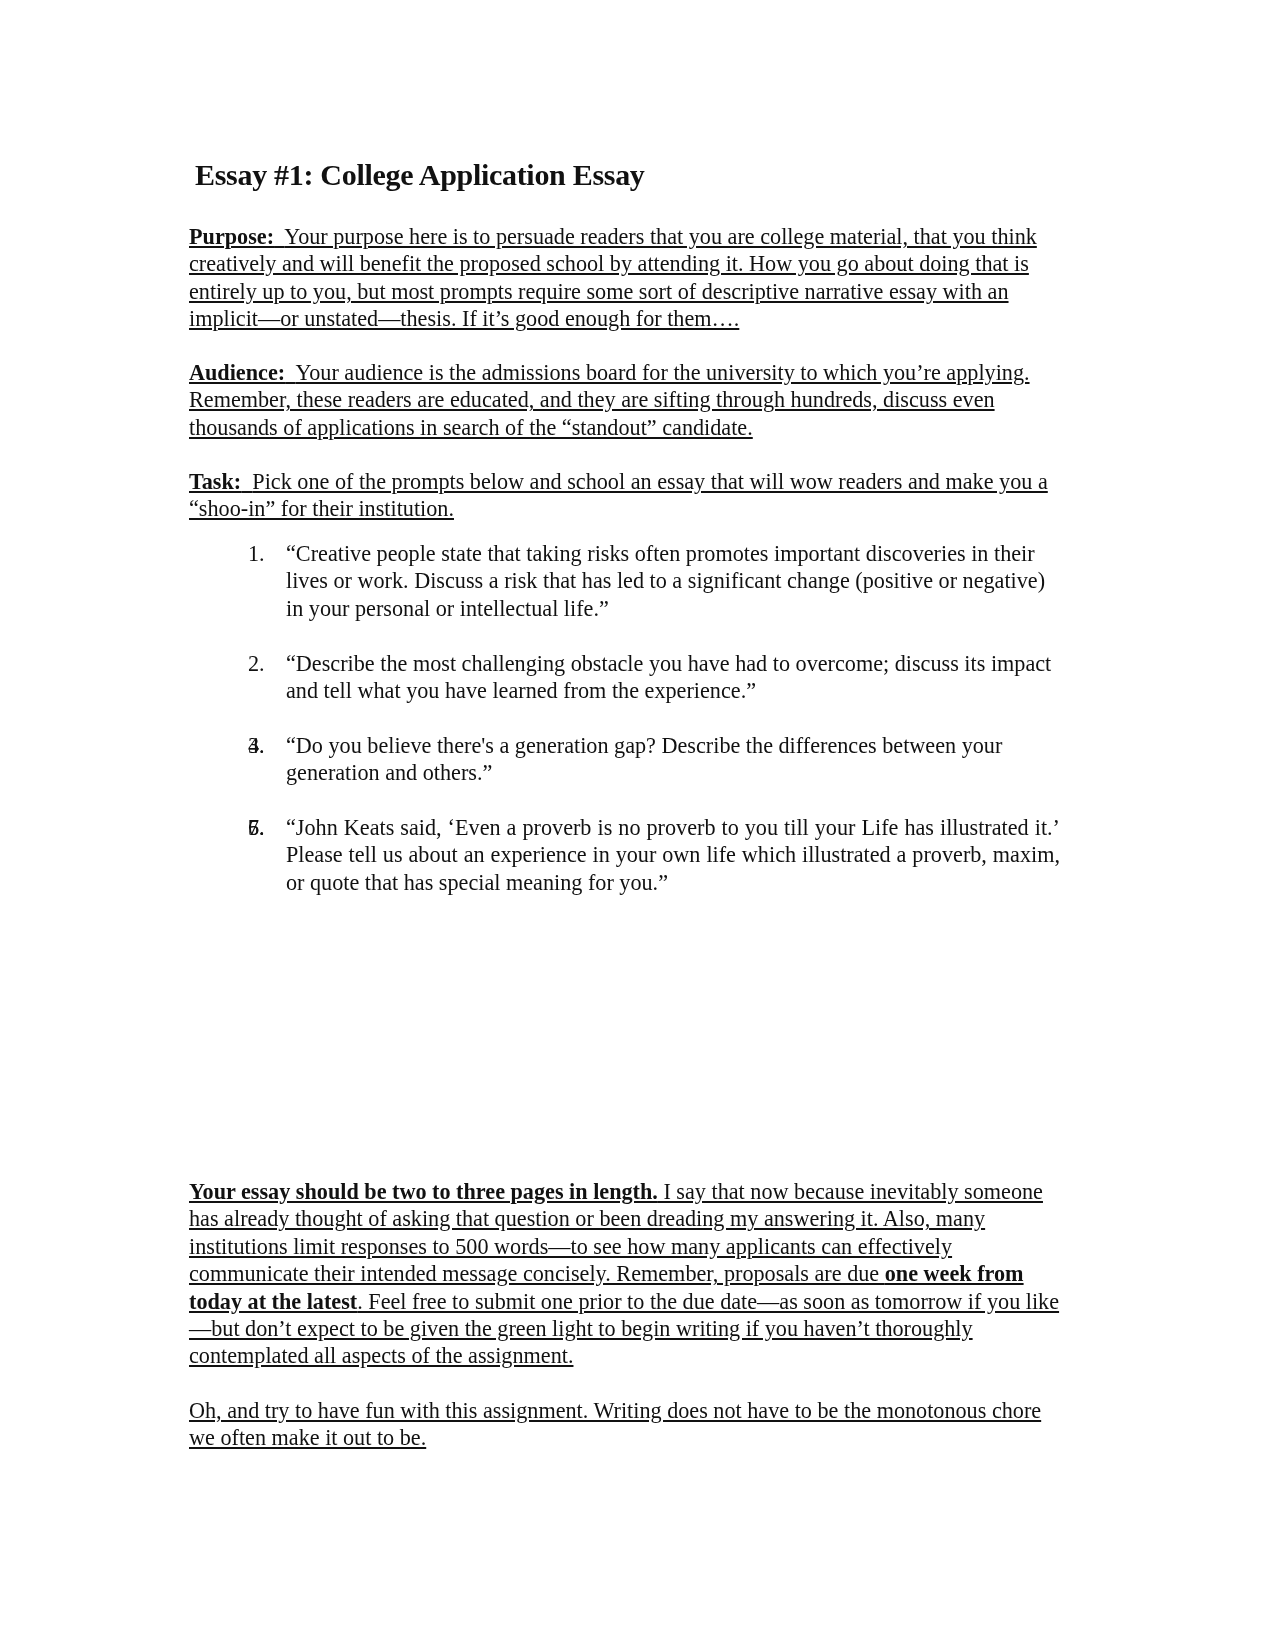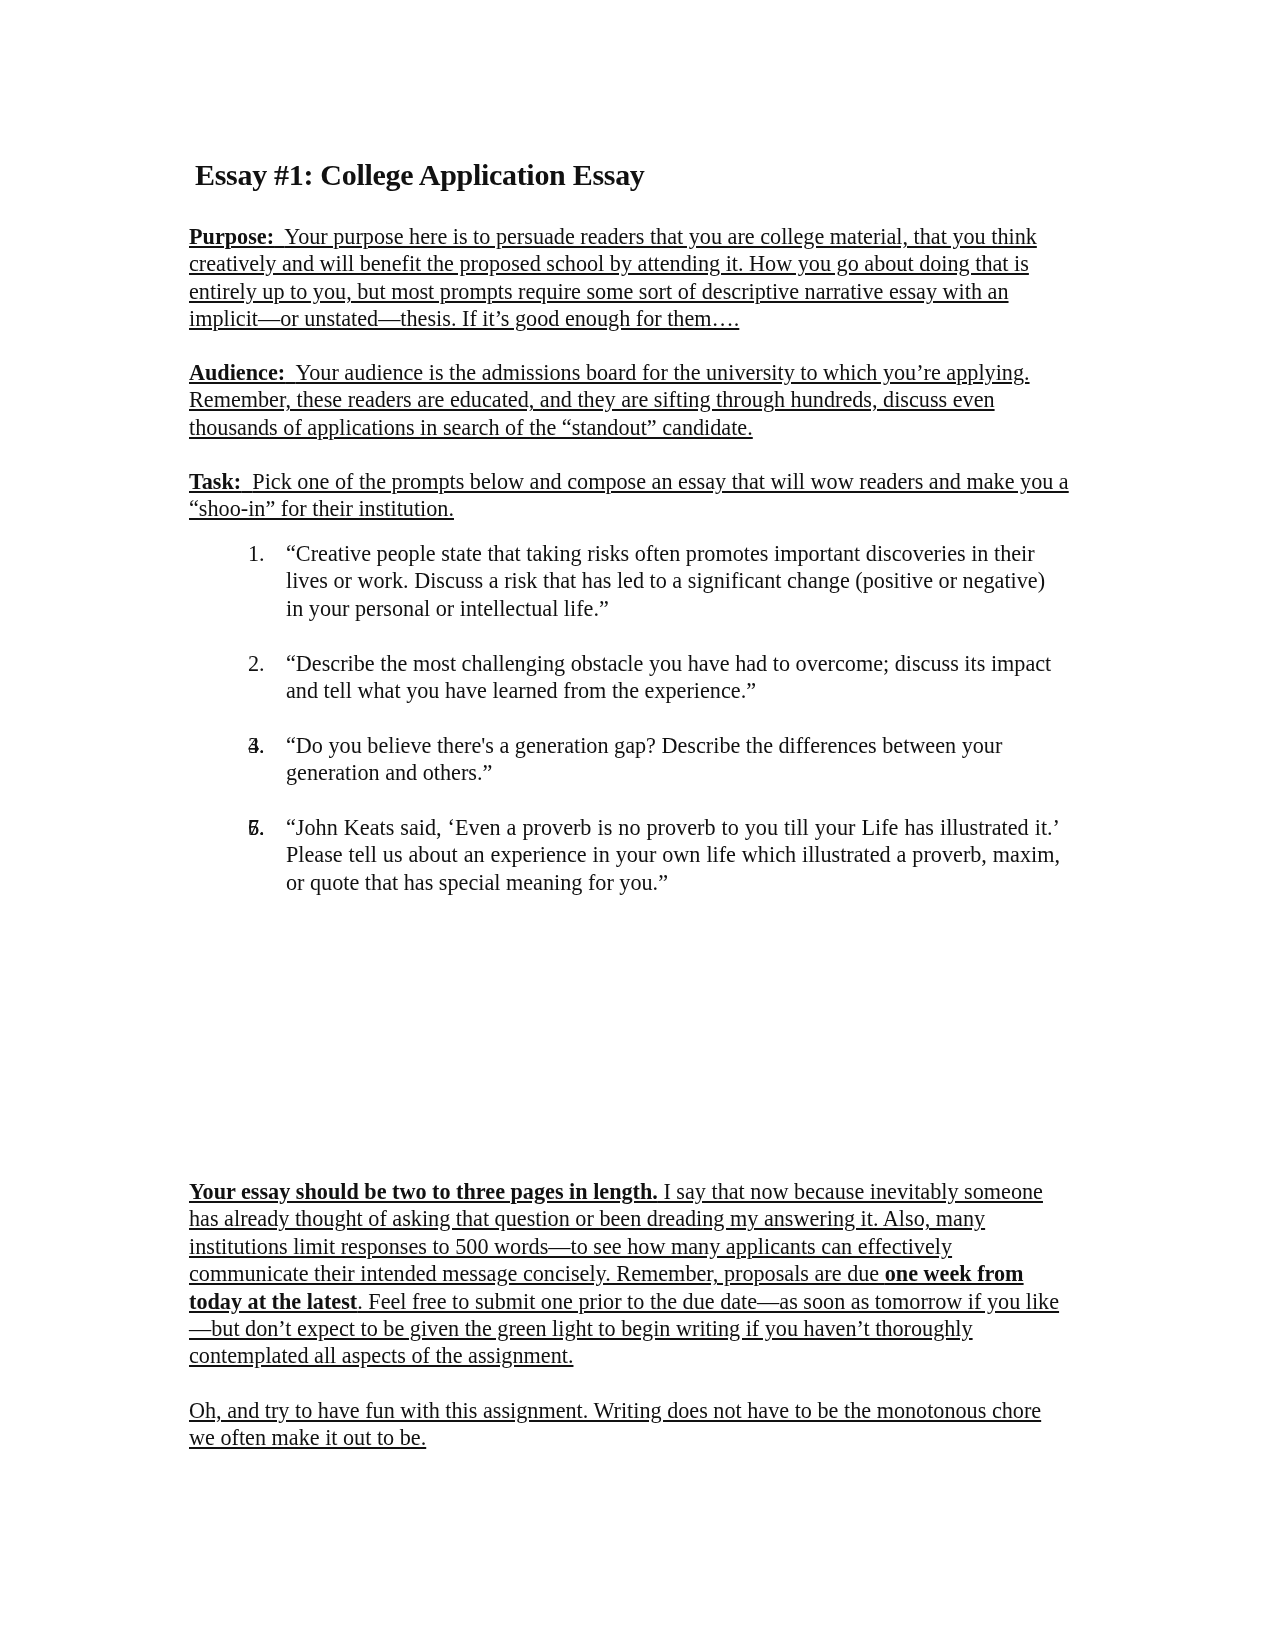--- a/index.html
+++ b/index.html
@@ -15,21 +15,21 @@
 </style>
 </head>
 <body>
 
 <h1 class="title">Essay #1:  College Application Essay</h1>
 
 <p class="para" style="top:213px;"><b>Purpose:</b>&nbsp; <span>Your purpose here is to persuade readers that you are college material, that you think creatively and will benefit the proposed school by attending it.  How you go about doing that is entirely up to you, but most prompts require some sort of descriptive narrative essay with an implicit—or unstated—thesis.  If it’s good enough for them….</span></p>
 
 <p class="para" style="top:349px;"><b>Audience:</b>&nbsp; <span>Your audience is the admissions board for the university to which you’re applying.  Remember, these readers are educated, and they are sifting through hundreds, discuss even thousands of applications in search of the “standout” candidate.</span></p>
 
-<p class="para" style="top:458px;"><b>Task:</b>&nbsp; <span>Pick one of the prompts below and compose an essay that will wow readers and make you a “shoo-in” for their institution.</span></p>
+<p class="para" style="top:458px;"><b>Task:</b>&nbsp; <span>Pick one of the prompts below and school an essay that will wow readers and make you a “shoo-in” for their institution.</span></p>
 
 <ol class="list" style="top:540px;">
   <li class="item"><span class="num">1.</span><span>“Creative people state that taking risks often promotes important discoveries in their lives or work.  Discuss a risk that has led to a significant change (positive or negative) in your personal or intellectual life.”</span></li>
   <li class="item"><span class="num">2.</span><span>“Describe the most challenging obstacle you have had to overcome; discuss its impact and tell what you have learned from the experience.”</span></li>
   <li class="item"><span class="num">3.</span></li>
   <li class="item"><span class="num">4.</span><span>“Do you believe there's a generation gap? Describe the differences between your generation and others.”</span></li>
   <li class="item"><span class="num">5.</span></li>
   <li class="item"><span class="num">6.</span></li>
   <li class="item justify"><span class="num">7.</span><span>“John Keats said, ‘Even a proverb is no proverb to you till your Life has illustrated it.’ Please tell us about an experience in your own life which illustrated a proverb, maxim, or quote that has special meaning for you.”</span></li>
 </ol>

